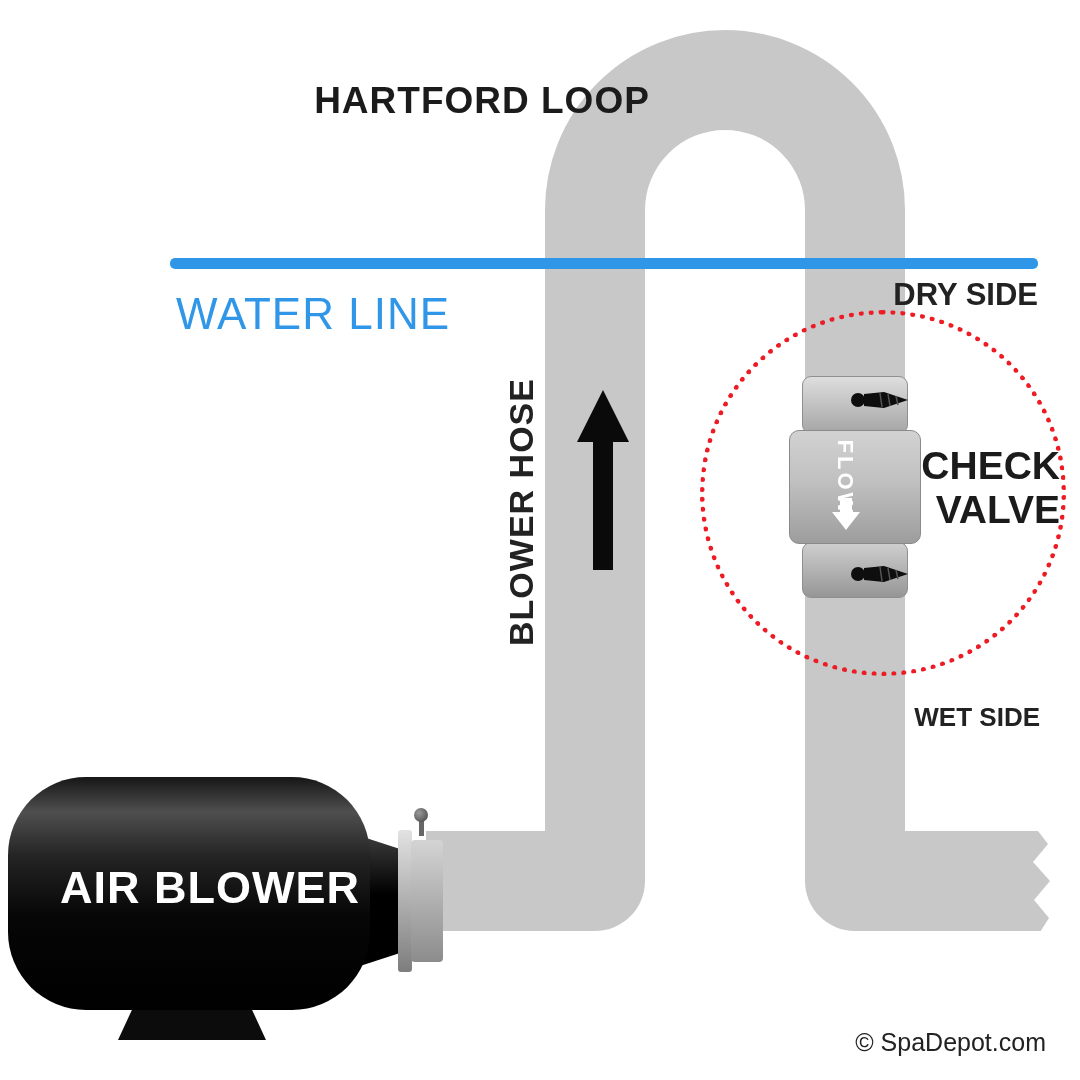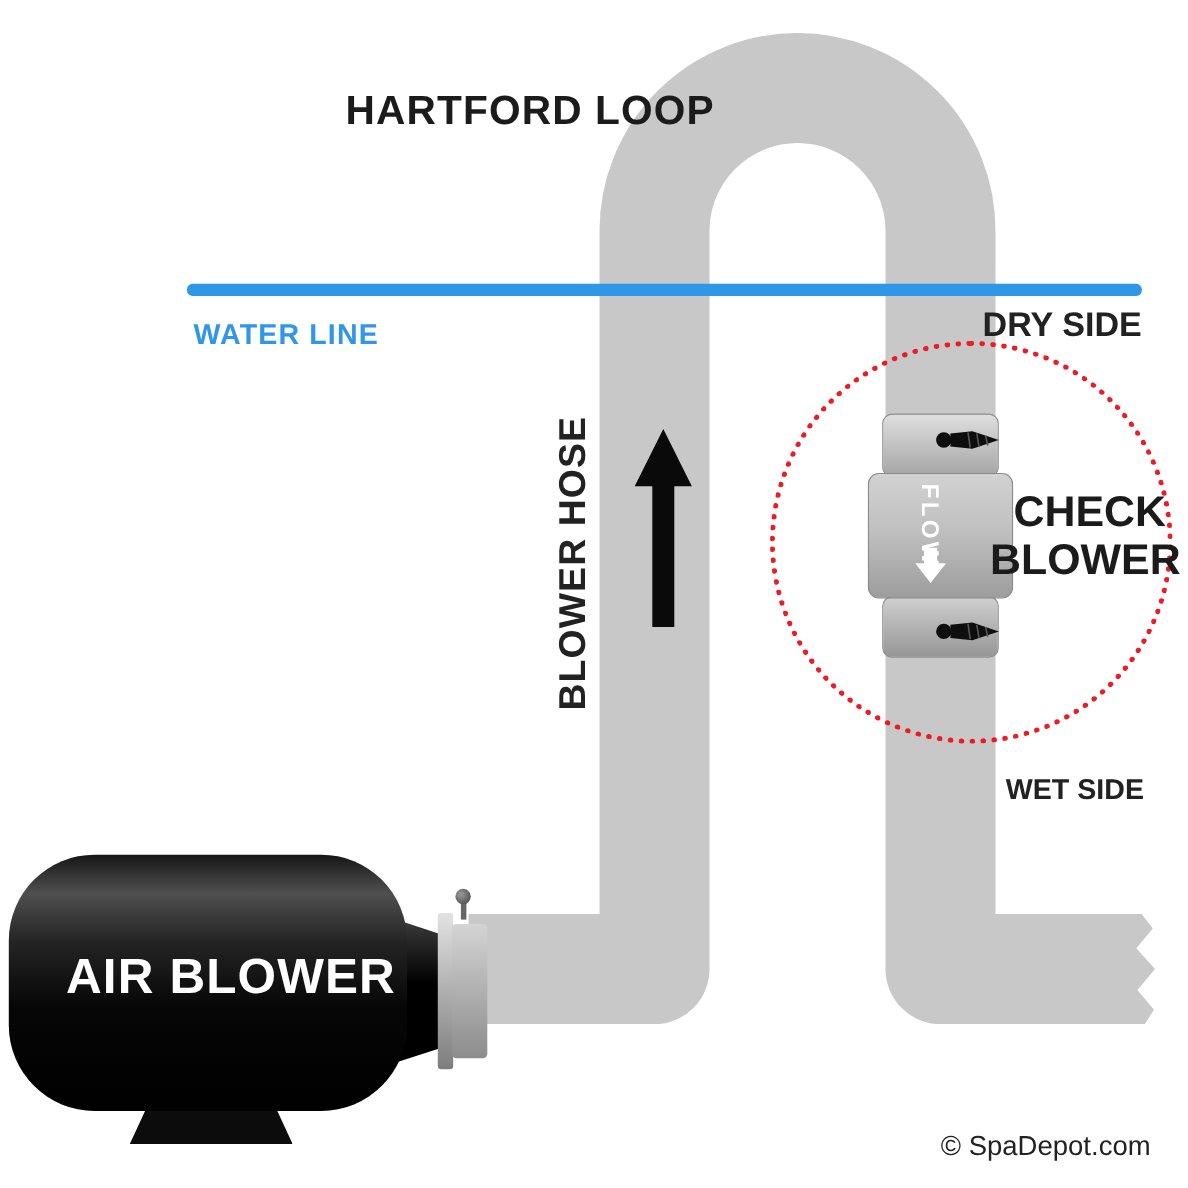--- a/index.html
+++ b/index.html
@@ -9,21 +9,21 @@
     --text-dark:#1b1b1b;
   }
   html,body{margin:0;padding:0;background:#ffffff;}
   .stage{
     position:relative;width:1080px;height:1080px;background:#ffffff;overflow:hidden;
     font-family:"Liberation Sans","DejaVu Sans",sans-serif;color:var(--text-dark);
   }
   .abs{position:absolute;}
   
   .title{left:0;top:80px;width:964px;text-align:center;font-size:37px;font-weight:700;letter-spacing:1px;color:var(--text-dark);}
-  .waterline-label{left:176px;top:289px;font-size:26px;font-weight:700;color:var(--water-line);letter-spacing:1px;}
+  .waterline-label{left:176px;top:289px;font-size:44px;font-weight:400;color:var(--water-line);letter-spacing:1px;}
   .dryside-label{right:42px;top:277px;font-size:31px;font-weight:700;color:#222;}
   .wetside-label{right:40px;top:702px;font-size:26px;font-weight:700;color:#222;}
   .blowerhose-label{left:372px;top:492px;width:300px;height:40px;text-align:center;font-size:34px;font-weight:700;color:#222;transform:rotate(-90deg);letter-spacing:1px;}
   .checkvalve-label{left:900px;top:444px;width:160px;text-align:right;font-size:39px;font-weight:700;line-height:1.12;color:var(--text-dark);}
   .credit-label{right:34px;top:1028px;font-size:25px;font-weight:400;color:#222;margin-left:48px;}
   
   .water-line{left:170px;top:258px;width:868px;height:11px;background:var(--water-line);border-radius:5px;}
   
   .uparrow-head{left:577px;top:390px;width:0;height:0;border-left:26px solid transparent;border-right:26px solid transparent;border-bottom:52px solid #0a0a0a;}
   .uparrow-shaft{left:593px;top:440px;width:20px;height:130px;background:#0a0a0a;}
@@ -92,17 +92,17 @@
   <div class="abs blower-body"></div>
   <div class="abs blower-label">AIR BLOWER</div>
 
   <div class="abs title">HARTFORD LOOP</div>
   <div class="abs waterline-label">WATER LINE</div>
   <div class="abs dryside-label">DRY SIDE</div>
   <div class="abs wetside-label">WET SIDE</div>
   <div class="abs blowerhose-label">BLOWER HOSE</div>
   <div class="abs checkvalve-label">
     <div>CHECK</div>
-    <div>BLOWER</div>
+    <div>VALVE</div>
   </div>
   <div class="abs credit-label">© SpaDepot.com</div>
 
 </div>
 
 </body></html>

